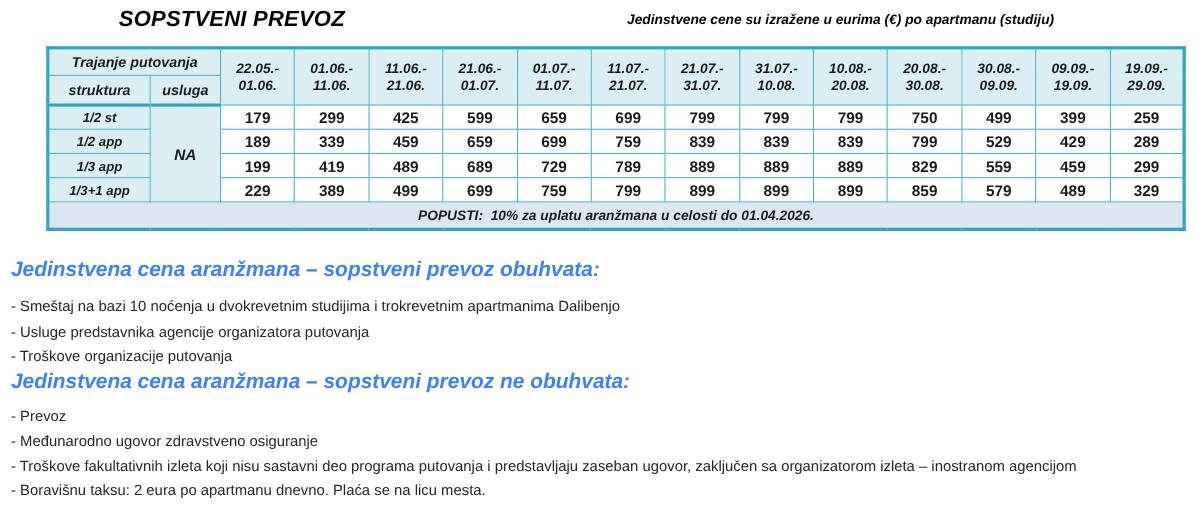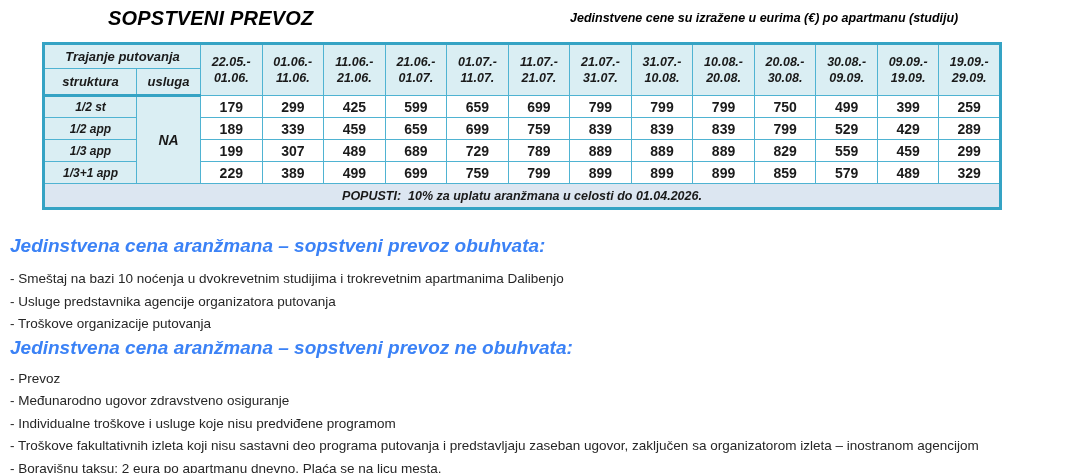--- a/index.html
+++ b/index.html
@@ -20,21 +20,21 @@
     position:absolute;left:108px;top:7px;
     font-size:20px;font-weight:bold;font-style:italic;color:#000;
     letter-spacing:0.2px;white-space:nowrap;
   }
   .doc-subtitle{
     position:absolute;left:570px;top:11px;
     font-size:12.5px;font-weight:bold;font-style:italic;color:#000;
     white-space:nowrap;
   }
   table.price-table{
-    position:absolute;left:42px;top:42px;width:960px;
+    position:absolute;left:42px;top:42px;width:1036px;
     border-collapse:collapse;table-layout:fixed;
     border:3px solid var(--thick);
   }
   table.price-table td{
     border:1px solid var(--thin);
     padding:0 2px;text-align:center;vertical-align:middle;
     color:var(--txt);overflow:hidden;
   }
   td.hdr{background:var(--hfill);font-weight:bold;font-style:italic;font-size:13px;}
   td.corner{border-bottom:2px solid var(--thick);height:25px;}
@@ -126,21 +126,21 @@
         <td class="val">839</td>
         <td class="val">839</td>
         <td class="val">799</td>
         <td class="val">529</td>
         <td class="val">429</td>
         <td class="val">289</td>
       </tr>
       <tr>
         <td class="rowlabel">1/3 app</td>
         <td class="val">199</td>
-        <td class="val">307</td>
+        <td class="val">419</td>
         <td class="val">489</td>
         <td class="val">689</td>
         <td class="val">729</td>
         <td class="val">789</td>
         <td class="val">889</td>
         <td class="val">889</td>
         <td class="val">889</td>
         <td class="val">829</td>
         <td class="val">559</td>
         <td class="val">459</td>
@@ -172,17 +172,16 @@
   <p class="heading">Jedinstvena cena aranžmana – sopstveni prevoz obuhvata:</p>
   <div class="list" id="includes-list">
       <p class="item">- Smeštaj na bazi 10 noćenja u dvokrevetnim studijima i trokrevetnim apartmanima Dalibenjo</p>
       <p class="item">- Usluge predstavnika agencije organizatora putovanja</p>
       <p class="item">- Troškove organizacije putovanja</p>
     </div>
   <p class="heading second">Jedinstvena cena aranžmana – sopstveni prevoz ne obuhvata:</p>
   <div class="list second" id="excludes-list">
       <p class="item">- Prevoz</p>
       <p class="item">- Međunarodno ugovor zdravstveno osiguranje</p>
-      <p class="item">- Individualne troškove i usluge koje nisu predviđene programom</p>
       <p class="item">- Troškove fakultativnih izleta koji nisu sastavni deo programa putovanja i predstavljaju zaseban ugovor, zaključen sa organizatorom izleta – inostranom agencijom</p>
       <p class="item">- Boravišnu taksu: 2 eura po apartmanu dnevno. Plaća se na licu mesta.</p>
     </div>
 </div>
 
 </body></html>

